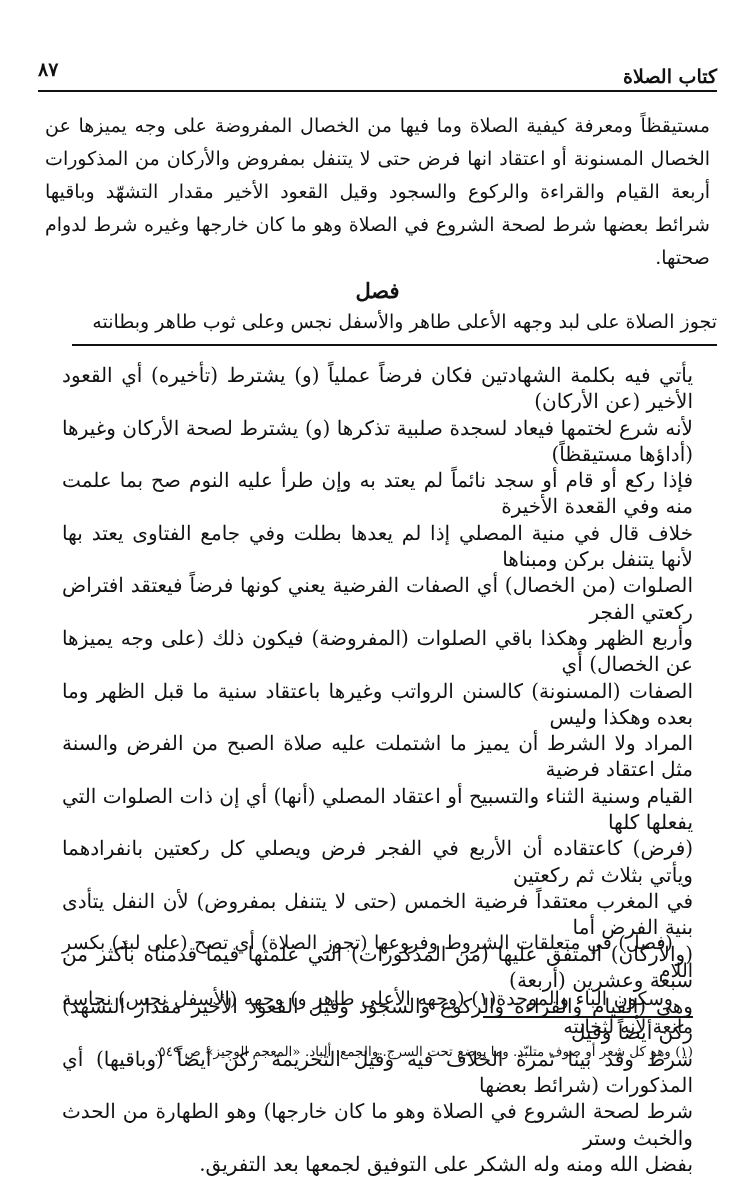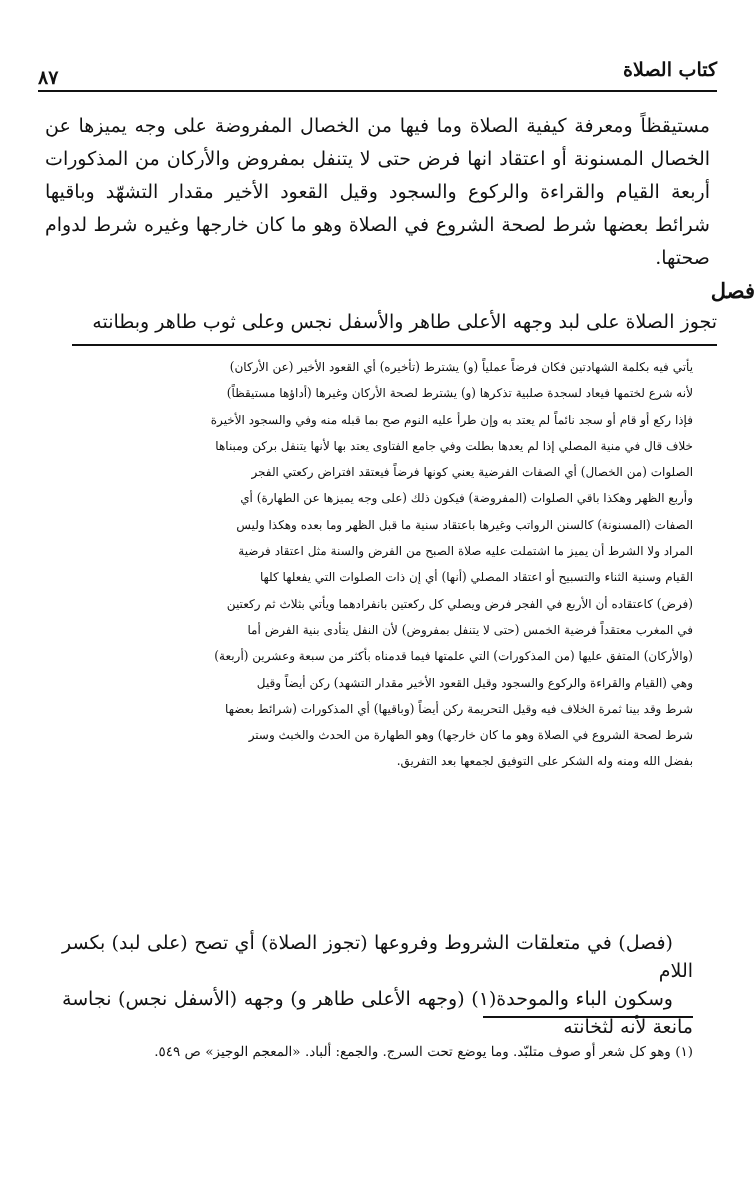--- a/index.html
+++ b/index.html
@@ -1,29 +1,29 @@
 <!DOCTYPE html>
 <html><head>
 <meta charset="utf-8">
 <style>
   html, body { margin: 0; padding: 0; background: #ffffff; }
   body { width: 755px; height: 1188px; position: relative; overflow: hidden;
          font-family: "DejaVu Serif", "Liberation Serif", serif; color: #111; }
   .page { position: absolute; left: 0; top: 0; width: 755px; height: 1188px; direction: rtl; }
   .header { position: absolute; top: 58px; left: 38px; right: 38px; height: 26px; }
-  .header .title { position: absolute; right: 0; top: 0; font-size: 19px; font-weight: bold; }
-  .header .pagenum { position: absolute; left: 0; top: 8px; font-size: 19px; font-weight: bold; }
+  .header .title { position: absolute; right: 0; top: 7px; font-size: 19px; font-weight: bold; }
+  .header .pagenum { position: absolute; left: 0; top: 0; font-size: 19px; font-weight: bold; }
   .rule-top { position: absolute; top: 90px; left: 38px; right: 38px; height: 2px; background: #111; }
   .matn { position: absolute; top: 102px; left: 38px; right: 38px; font-size: 19px; line-height: 33px;
           text-align: justify; text-align-last: right; }
   .matn p { margin: 7px; }
-  .fasl-title { position: absolute; top: 278px; left: 0; right: 0; text-align: right; font-size: 21px; font-weight: bold; }
+  .fasl-title { position: absolute; top: 278px; left: 0; right: 0; text-align: center; font-size: 21px; font-weight: bold; }
   .fasl-sub { position: absolute; top: 306px; left: 38px; right: 38px; font-size: 19px; line-height: 30px; }
   .rule-mid { position: absolute; top: 344px; left: 72px; right: 38px; height: 2px; background: #111; }
-  .sharh { position: absolute; top: 354px; left: 62px; right: 62px; font-size: 12px; line-height: 26.3px;
+  .sharh { position: absolute; top: 362px; left: 62px; right: 62px; font-size: 20px; line-height: 26.3px;
            text-align: justify; text-align-last: right; }
   .sharh p { margin: 0; }
   .sharh2 { position: absolute; top: 928px; left: 62px; right: 62px; font-size: 19px; line-height: 28px;
             text-align: justify; text-align-last: right; text-indent: 20px; }
   .sharh2 p { margin: 0; }
   .rule-fn { position: absolute; top: 1016px; right: 62px; width: 210px; height: 2px; background: #111; }
   .footnote { position: absolute; top: 1040px; right: 62px; left: 68px; font-size: 13.5px; line-height: 22px; text-align: right; }
 </style>
 </head>
 <body>
@@ -39,24 +39,24 @@
     <p>مستيقظاً ومعرفة كيفية الصلاة وما فيها من الخصال المفروضة على وجه يميزها عن الخصال المسنونة أو اعتقاد انها فرض حتى لا يتنفل بمفروض والأركان من المذكورات أربعة القيام والقراءة والركوع والسجود وقيل القعود الأخير مقدار التشهّد وباقيها شرائط بعضها شرط لصحة الشروع في الصلاة وهو ما كان خارجها وغيره شرط لدوام صحتها.</p>
   </div>
 
   <div class="fasl-title">فصل</div>
   <div class="fasl-sub">تجوز الصلاة على لبد وجهه الأعلى طاهر والأسفل نجس وعلى ثوب طاهر وبطانته</div>
   <div class="rule-mid"></div>
 
   <div class="sharh">
     <p>يأتي فيه بكلمة الشهادتين فكان فرضاً عملياً (و) يشترط (تأخيره) أي القعود الأخير (عن الأركان)</p>
     <p>لأنه شرع لختمها فيعاد لسجدة صلبية تذكرها (و) يشترط لصحة الأركان وغيرها (أداؤها مستيقظاً)</p>
-    <p>فإذا ركع أو قام أو سجد نائماً لم يعتد به وإن طرأ عليه النوم صح بما قبله منه وفي والسجود الأخيرة</p>
+    <p>فإذا ركع أو قام أو سجد نائماً لم يعتد به وإن طرأ عليه النوم صح بما علمت منه وفي القعدة الأخيرة</p>
     <p>خلاف قال في منية المصلي إذا لم يعدها بطلت وفي جامع الفتاوى يعتد بها لأنها يتنفل بركن ومبناها</p>
     <p>الصلوات (من الخصال) أي الصفات الفرضية يعني كونها فرضاً فيعتقد افتراض ركعتي الفجر</p>
-    <p>وأربع الظهر وهكذا باقي الصلوات (المفروضة) فيكون ذلك (على وجه يميزها عن الطهارة) أي</p>
+    <p>وأربع الظهر وهكذا باقي الصلوات (المفروضة) فيكون ذلك (على وجه يميزها عن الخصال) أي</p>
     <p>الصفات (المسنونة) كالسنن الرواتب وغيرها باعتقاد سنية ما قبل الظهر وما بعده وهكذا وليس</p>
     <p>المراد ولا الشرط أن يميز ما اشتملت عليه صلاة الصبح من الفرض والسنة مثل اعتقاد فرضية</p>
     <p>القيام وسنية الثناء والتسبيح أو اعتقاد المصلي (أنها) أي إن ذات الصلوات التي يفعلها كلها</p>
     <p>(فرض) كاعتقاده أن الأربع في الفجر فرض ويصلي كل ركعتين بانفرادهما ويأتي بثلاث ثم ركعتين</p>
     <p>في المغرب معتقداً فرضية الخمس (حتى لا يتنفل بمفروض) لأن النفل يتأدى بنية الفرض أما</p>
     <p>(والأركان) المتفق عليها (من المذكورات) التي علمتها فيما قدمناه بأكثر من سبعة وعشرين (أربعة)</p>
     <p>وهي (القيام والقراءة والركوع والسجود وقيل القعود الأخير مقدار التشهد) ركن أيضاً وقيل</p>
     <p>شرط وقد بينا ثمرة الخلاف فيه وقيل التحريمة ركن أيضاً (وباقيها) أي المذكورات (شرائط بعضها</p>
     <p>شرط لصحة الشروع في الصلاة وهو ما كان خارجها) وهو الطهارة من الحدث والخبث وستر</p>
     <p>بفضل الله ومنه وله الشكر على التوفيق لجمعها بعد التفريق.</p>

